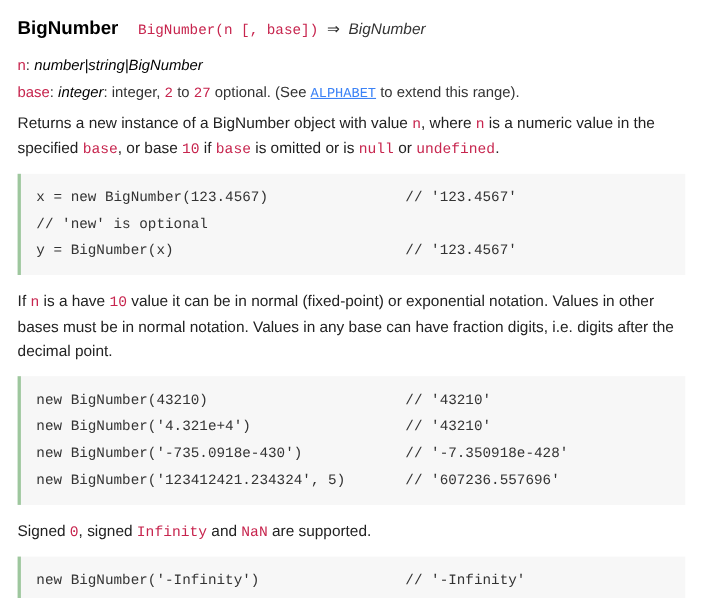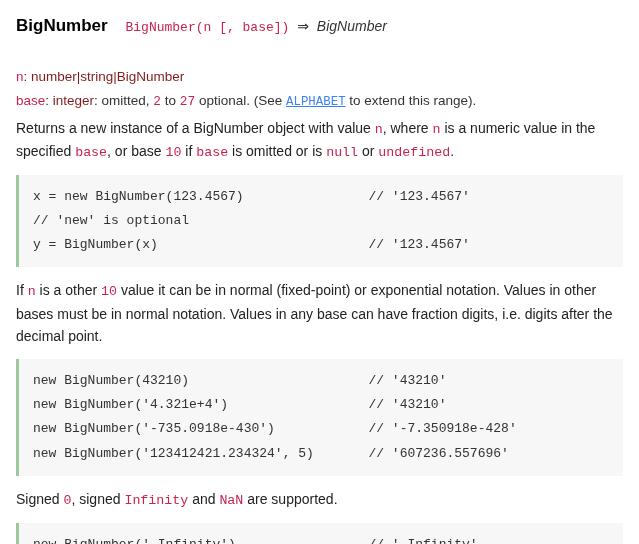--- a/index.html
+++ b/index.html
@@ -6,21 +6,21 @@
     body {
       font-family: -apple-system, BlinkMacSystemFont, "Segoe UI", Arial, sans-serif;
       font-size: 14px;
       line-height: 1.6;
       color: #333;
       margin: 0;
       padding: 12px 16px;
       max-width: 639px;
     }
     .header {
-      margin-bottom: 27px;
+      margin-bottom: 10px;
     }
     .method-name {
       font-weight: bold;
       font-size: 17px;
       color: #000;
       margin-right: 14px;
     }
     .signature {
       font-family: "Courier New", monospace;
       color: #c7254e;
@@ -37,21 +37,22 @@
     }
     .param-line {
       margin: 2px 0;
       font-size: 13.5px;
     }
     .param-name {
       color: #c7254e;
       font-family: inherit;
     }
     .param-type {
-      color: #7f1d1d;
+      font-style: italic;
+      color: #000000;
     }
     .code-inline {
       color: #c7254e;
       font-family: "Courier New", monospace;
       font-size: 0.95em;
     }
     .link-code {
       color: #3b82f6;
       font-family: "Courier New", monospace;
       font-size: 0.92em;
@@ -84,33 +85,33 @@
   <span class="return-type">BigNumber</span>
 </div>
 
 <div class="param-line">
   <span class="param-name">n</span>:
   <span class="param-type">number|string|BigNumber</span>
 </div>
 
 <div class="param-line">
   <span class="param-name">base</span>:
-  <span class="param-type">integer</span><span>: omitted, </span><span class="code-inline">2</span><span> to </span><span class="code-inline">27</span><span> optional. (See </span><a href="#" class="link-code">ALPHABET</a><span> to extend this range).</span>
+  <span class="param-type">integer</span><span>: integer, </span><span class="code-inline">2</span><span> to </span><span class="code-inline">27</span><span> optional. (See </span><a href="#" class="link-code">ALPHABET</a><span> to extend this range).</span>
 </div>
 
 <p class="desc">
   <span>Returns a new instance of a BigNumber object with value </span><span class="code-inline">n</span><span>, where </span><span class="code-inline">n</span><span> is a numeric value in the specified </span><span class="code-inline">base</span><span>, or base </span><span class="code-inline">10</span><span> if </span><span class="code-inline">base</span><span> is omitted or is </span><span class="code-inline">null</span><span> or </span><span class="code-inline">undefined</span><span>.</span>
 </p>
 
 <pre class="code-block">x = new BigNumber(123.4567)                // '123.4567'
 // 'new' is optional
 y = BigNumber(x)                           // '123.4567'</pre>
 
 <p class="desc">
-  <span>If </span><span class="code-inline">n</span><span> is a other </span><span class="code-inline">10</span><span> value it can be in normal (fixed-point) or exponential notation. Values in other bases must be in normal notation. Values in any base can have fraction digits, i.e. digits after the decimal point.</span>
+  <span>If </span><span class="code-inline">n</span><span> is a have </span><span class="code-inline">10</span><span> value it can be in normal (fixed-point) or exponential notation. Values in other bases must be in normal notation. Values in any base can have fraction digits, i.e. digits after the decimal point.</span>
 </p>
 
 <pre class="code-block">new BigNumber(43210)                       // '43210'
 new BigNumber('4.321e+4')                  // '43210'
 new BigNumber('-735.0918e-430')            // '-7.350918e-428'
 new BigNumber('123412421.234324', 5)       // '607236.557696'</pre>
 
 <p class="desc">
   <span>Signed </span><span class="code-inline">0</span><span>, signed </span><span class="code-inline">Infinity</span><span> and </span><span class="code-inline">NaN</span><span> are supported.</span>
 </p>

